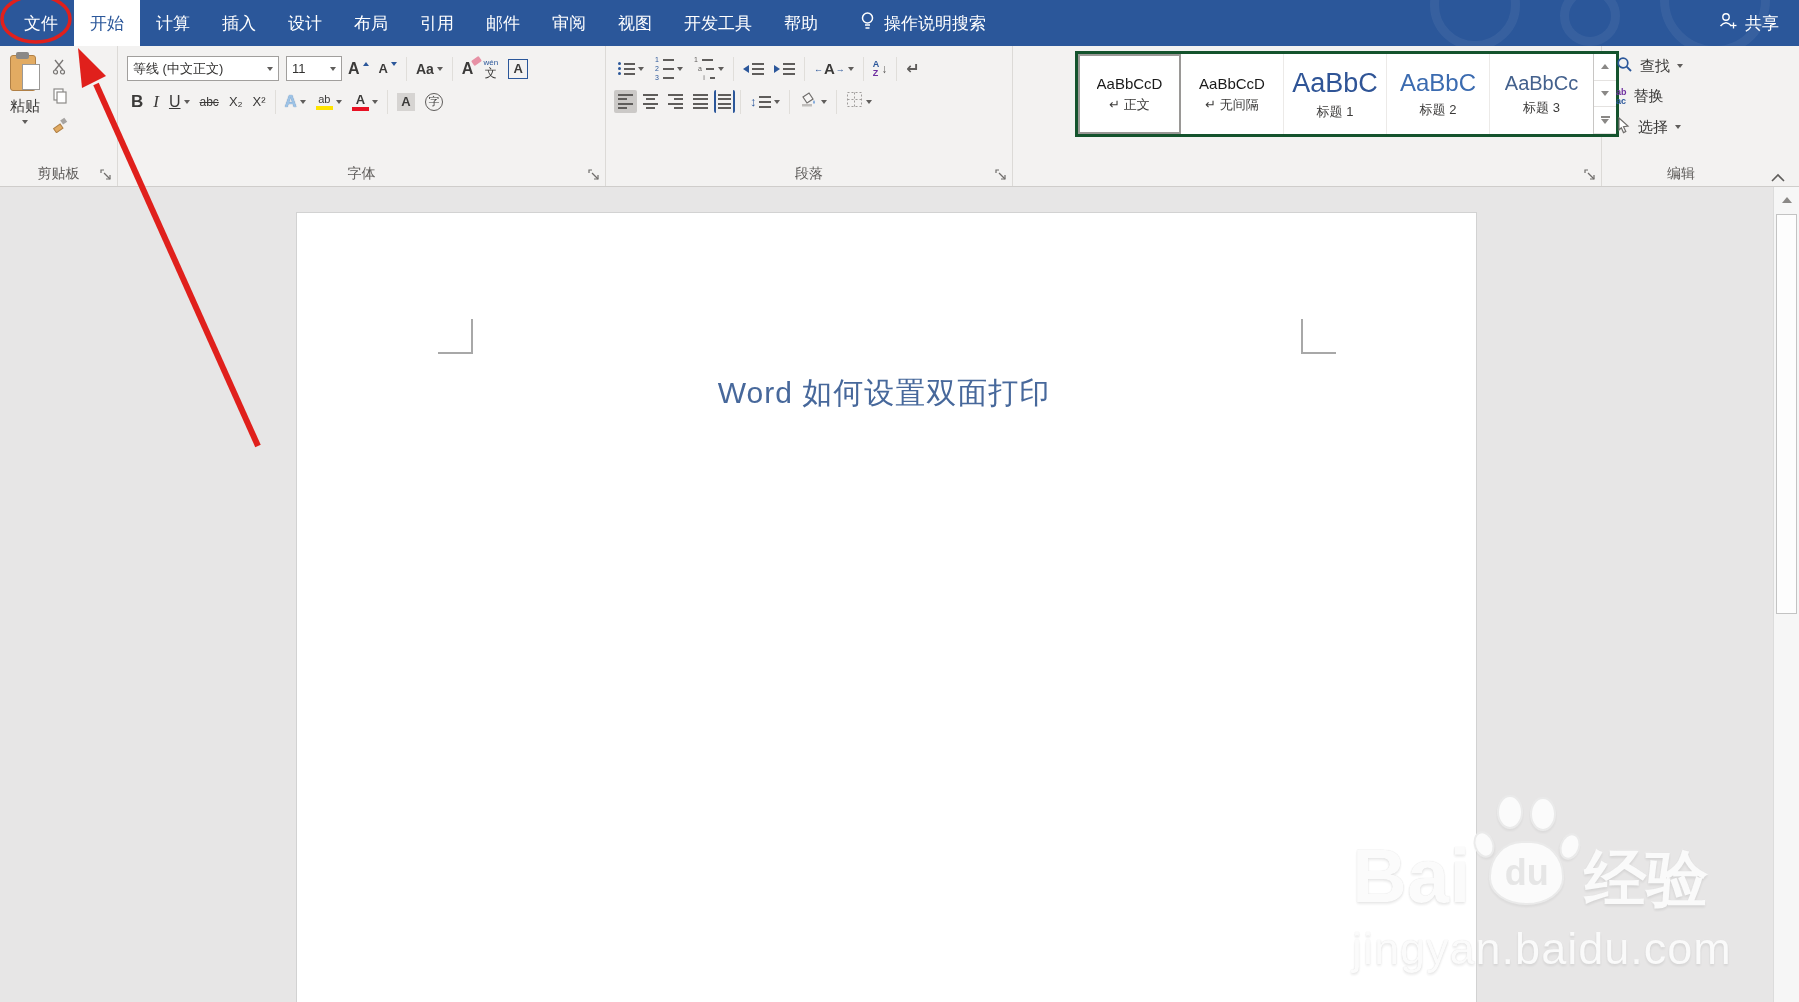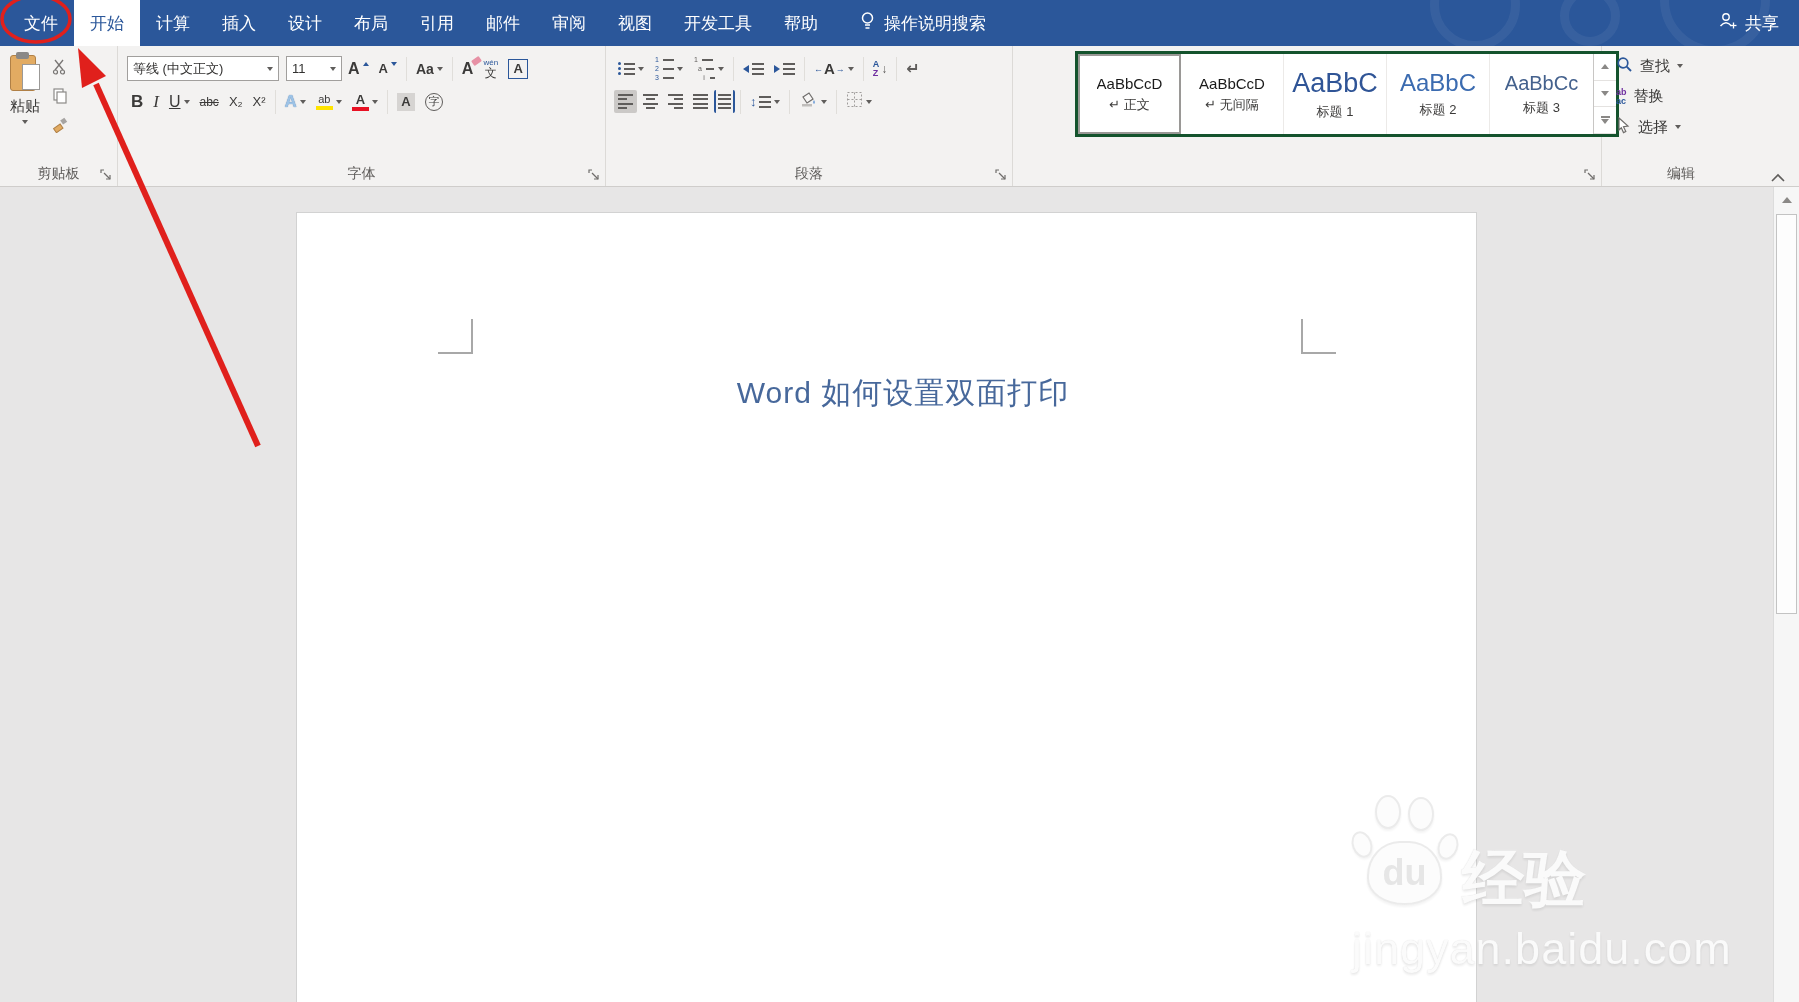--- a/index.html
+++ b/index.html
@@ -146,21 +146,21 @@
   .replace-ic .t{font-size:9px;font-weight:bold;color:#7030a0;}
   .replace-ic .b{font-size:9px;font-weight:bold;color:#2b579a;}
 
   
   .docarea{position:absolute;left:0;top:187px;width:100%;height:815px;background:#e7e6e6;}
   .page{position:absolute;left:296px;top:25px;width:1181px;height:820px;background:#fff;
     border:1px solid #d2d2d2;border-bottom:none;}
   .cmark{position:absolute;width:35px;height:35px;}
   .cmark.l{left:141px;top:106px;border-right:2px solid #a8a8a8;border-bottom:2px solid #a8a8a8;}
   .cmark.r{left:1004px;top:106px;border-left:2px solid #a8a8a8;border-bottom:2px solid #a8a8a8;}
-  .doc-title{position:absolute;left:192px;top:160px;width:828px;text-align:center;
+  .doc-title{position:absolute;left:173px;top:160px;width:828px;text-align:center;
     font-size:30px;color:#47689b;letter-spacing:1px;}
 
   
   .sb{position:absolute;top:0;right:0;bottom:0;width:26px;background:#f6f6f6;border-left:1px solid #dcdcdc;}
   .sb-btn{height:26px;display:flex;align-items:center;justify-content:center;}
   .sb-thumb{position:absolute;top:27px;left:2px;right:2px;height:400px;background:#fdfdfd;
     border:1px solid #c3c3c3;}
 
   
   .wm{position:absolute;left:1352px;top:608px;opacity:.96;pointer-events:none;
@@ -659,20 +659,21 @@
 
   <div class="docarea">
     <div class="page">
       <span class="cmark l"></span>
       <span class="cmark r"></span>
       <div class="doc-title">Word 如何设置双面打印</div>
     </div>
 
     <div class="wm">
       <div class="wm-brand">
+        <span class="wm-bai">Bai</span>
         <span class="paw">
           <span class="toe t1"></span>
             <span class="toe t2"></span>
             <span class="toe t3"></span>
             <span class="toe t4"></span>
           <span class="pad">
               <span>du</span>
             </span>
         </span>
         <span class="wm-jy">经验</span>

